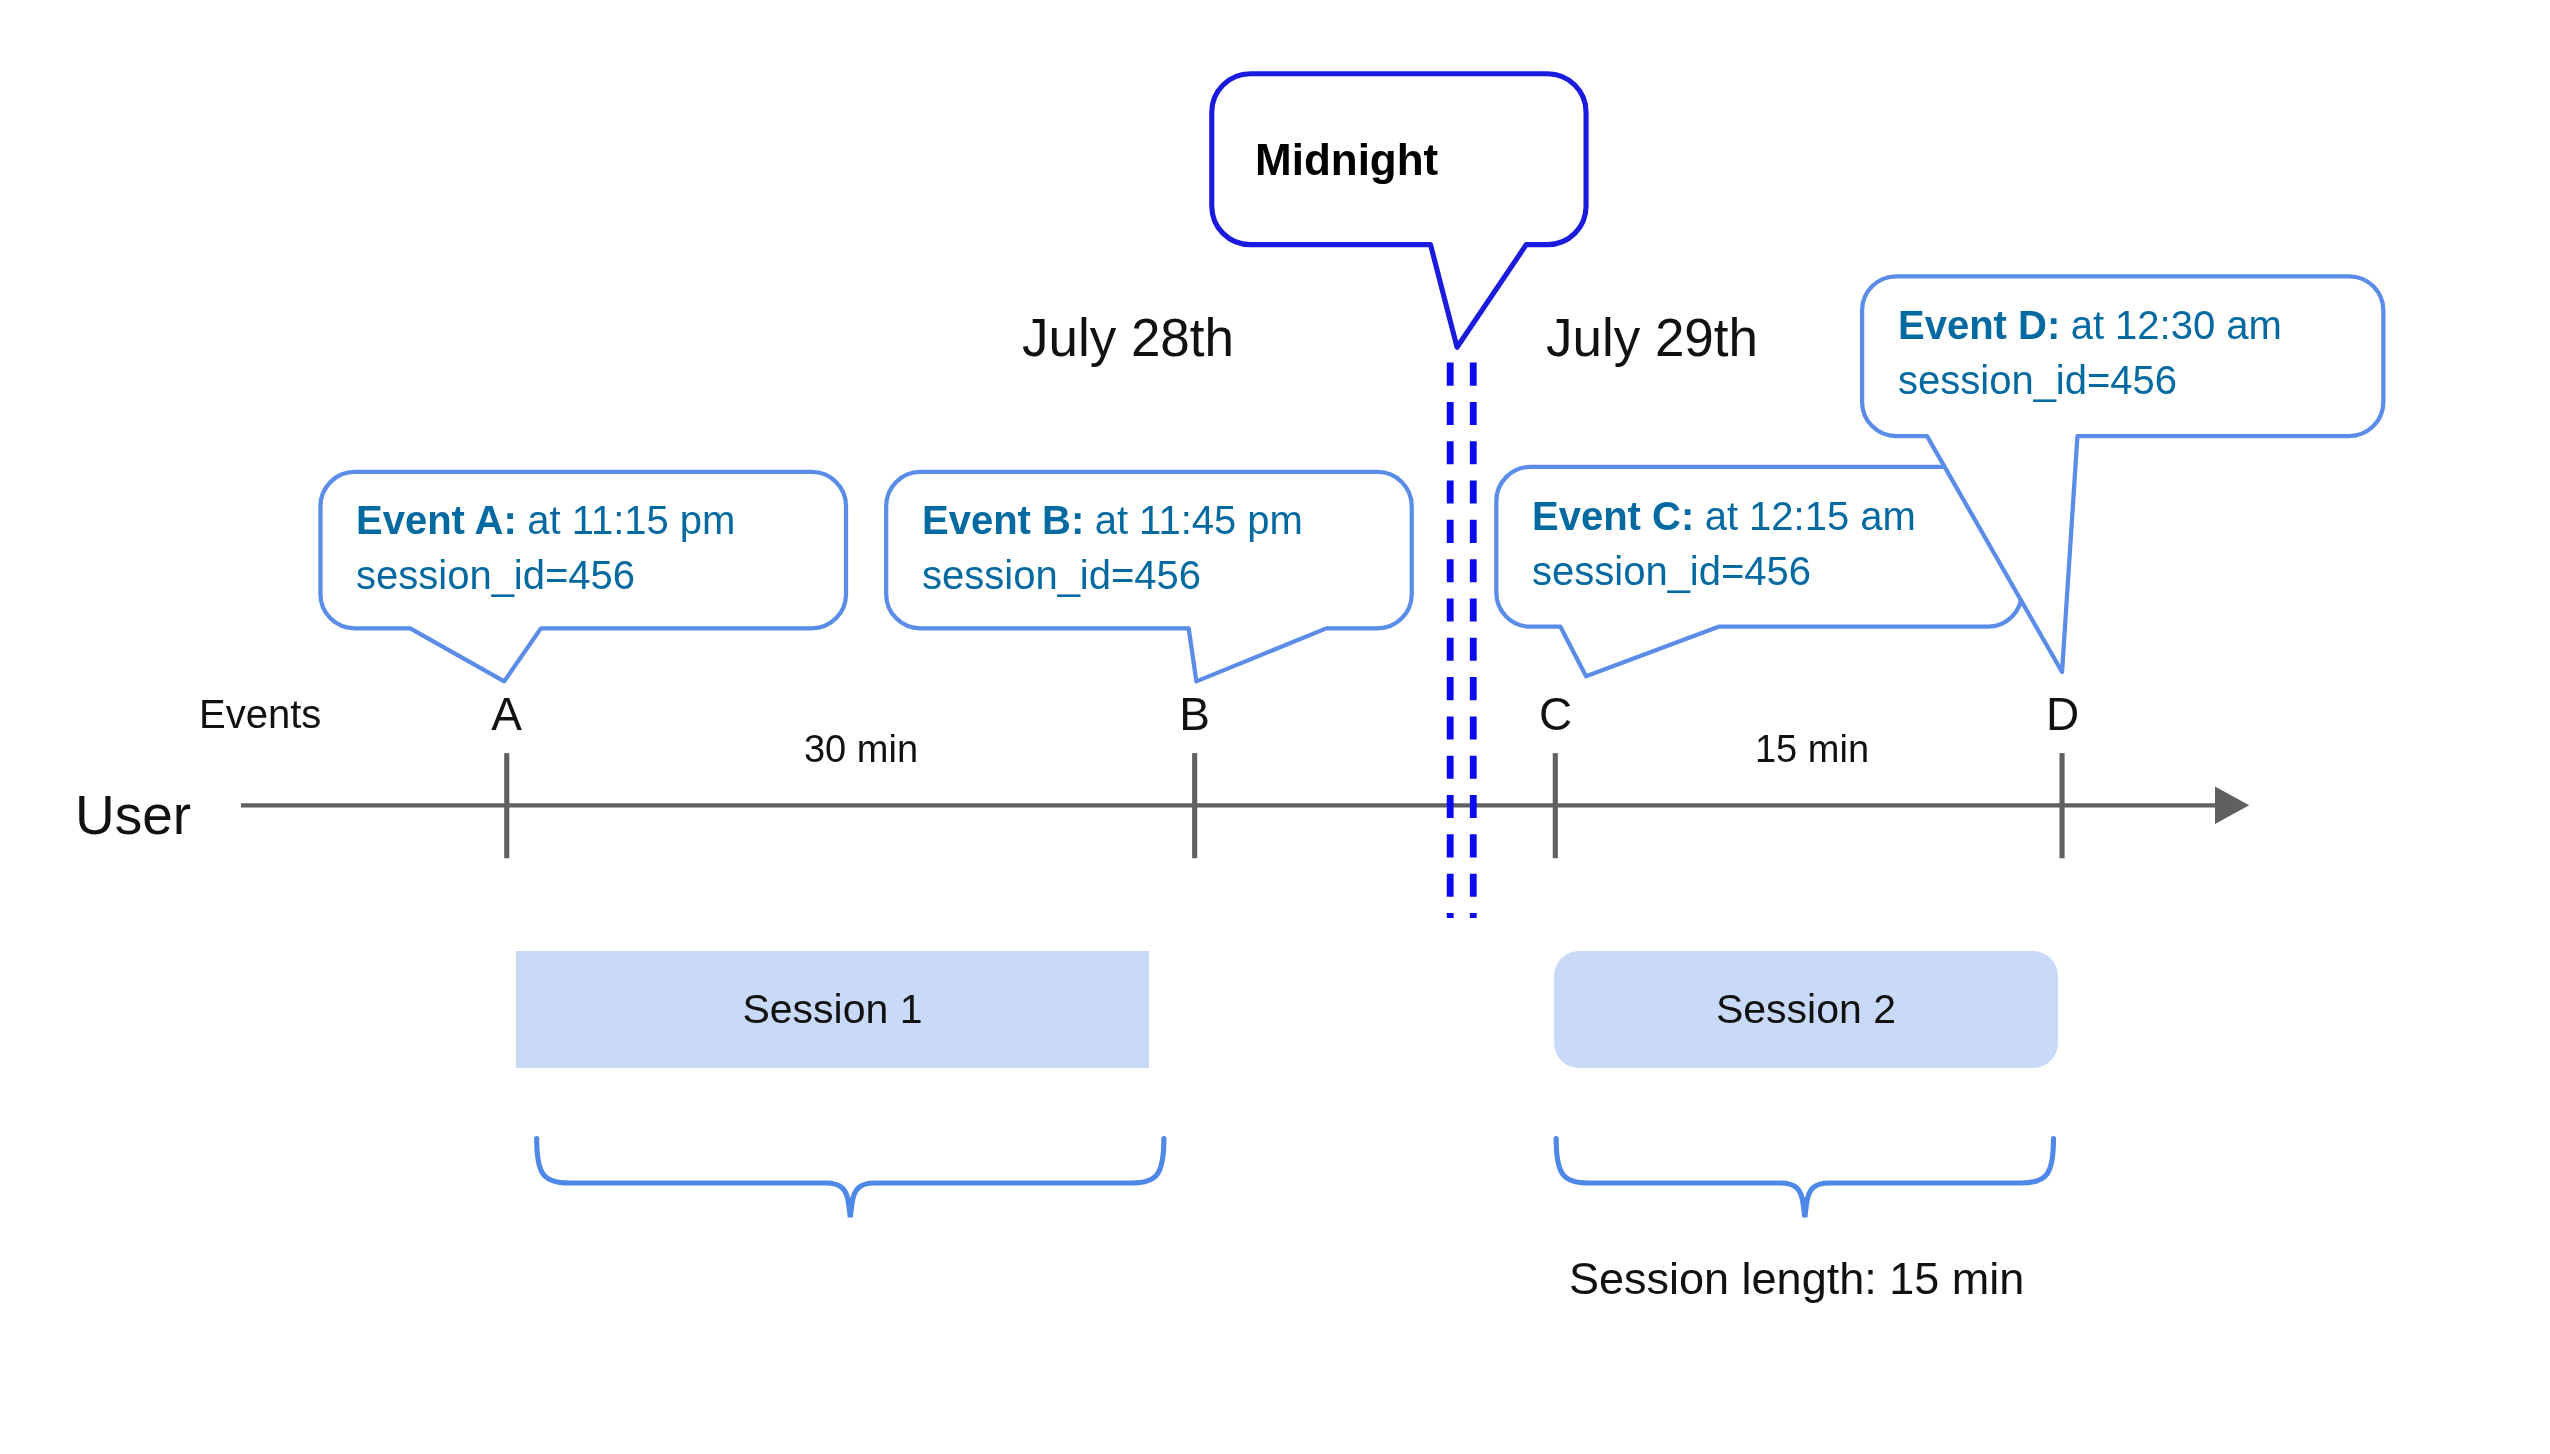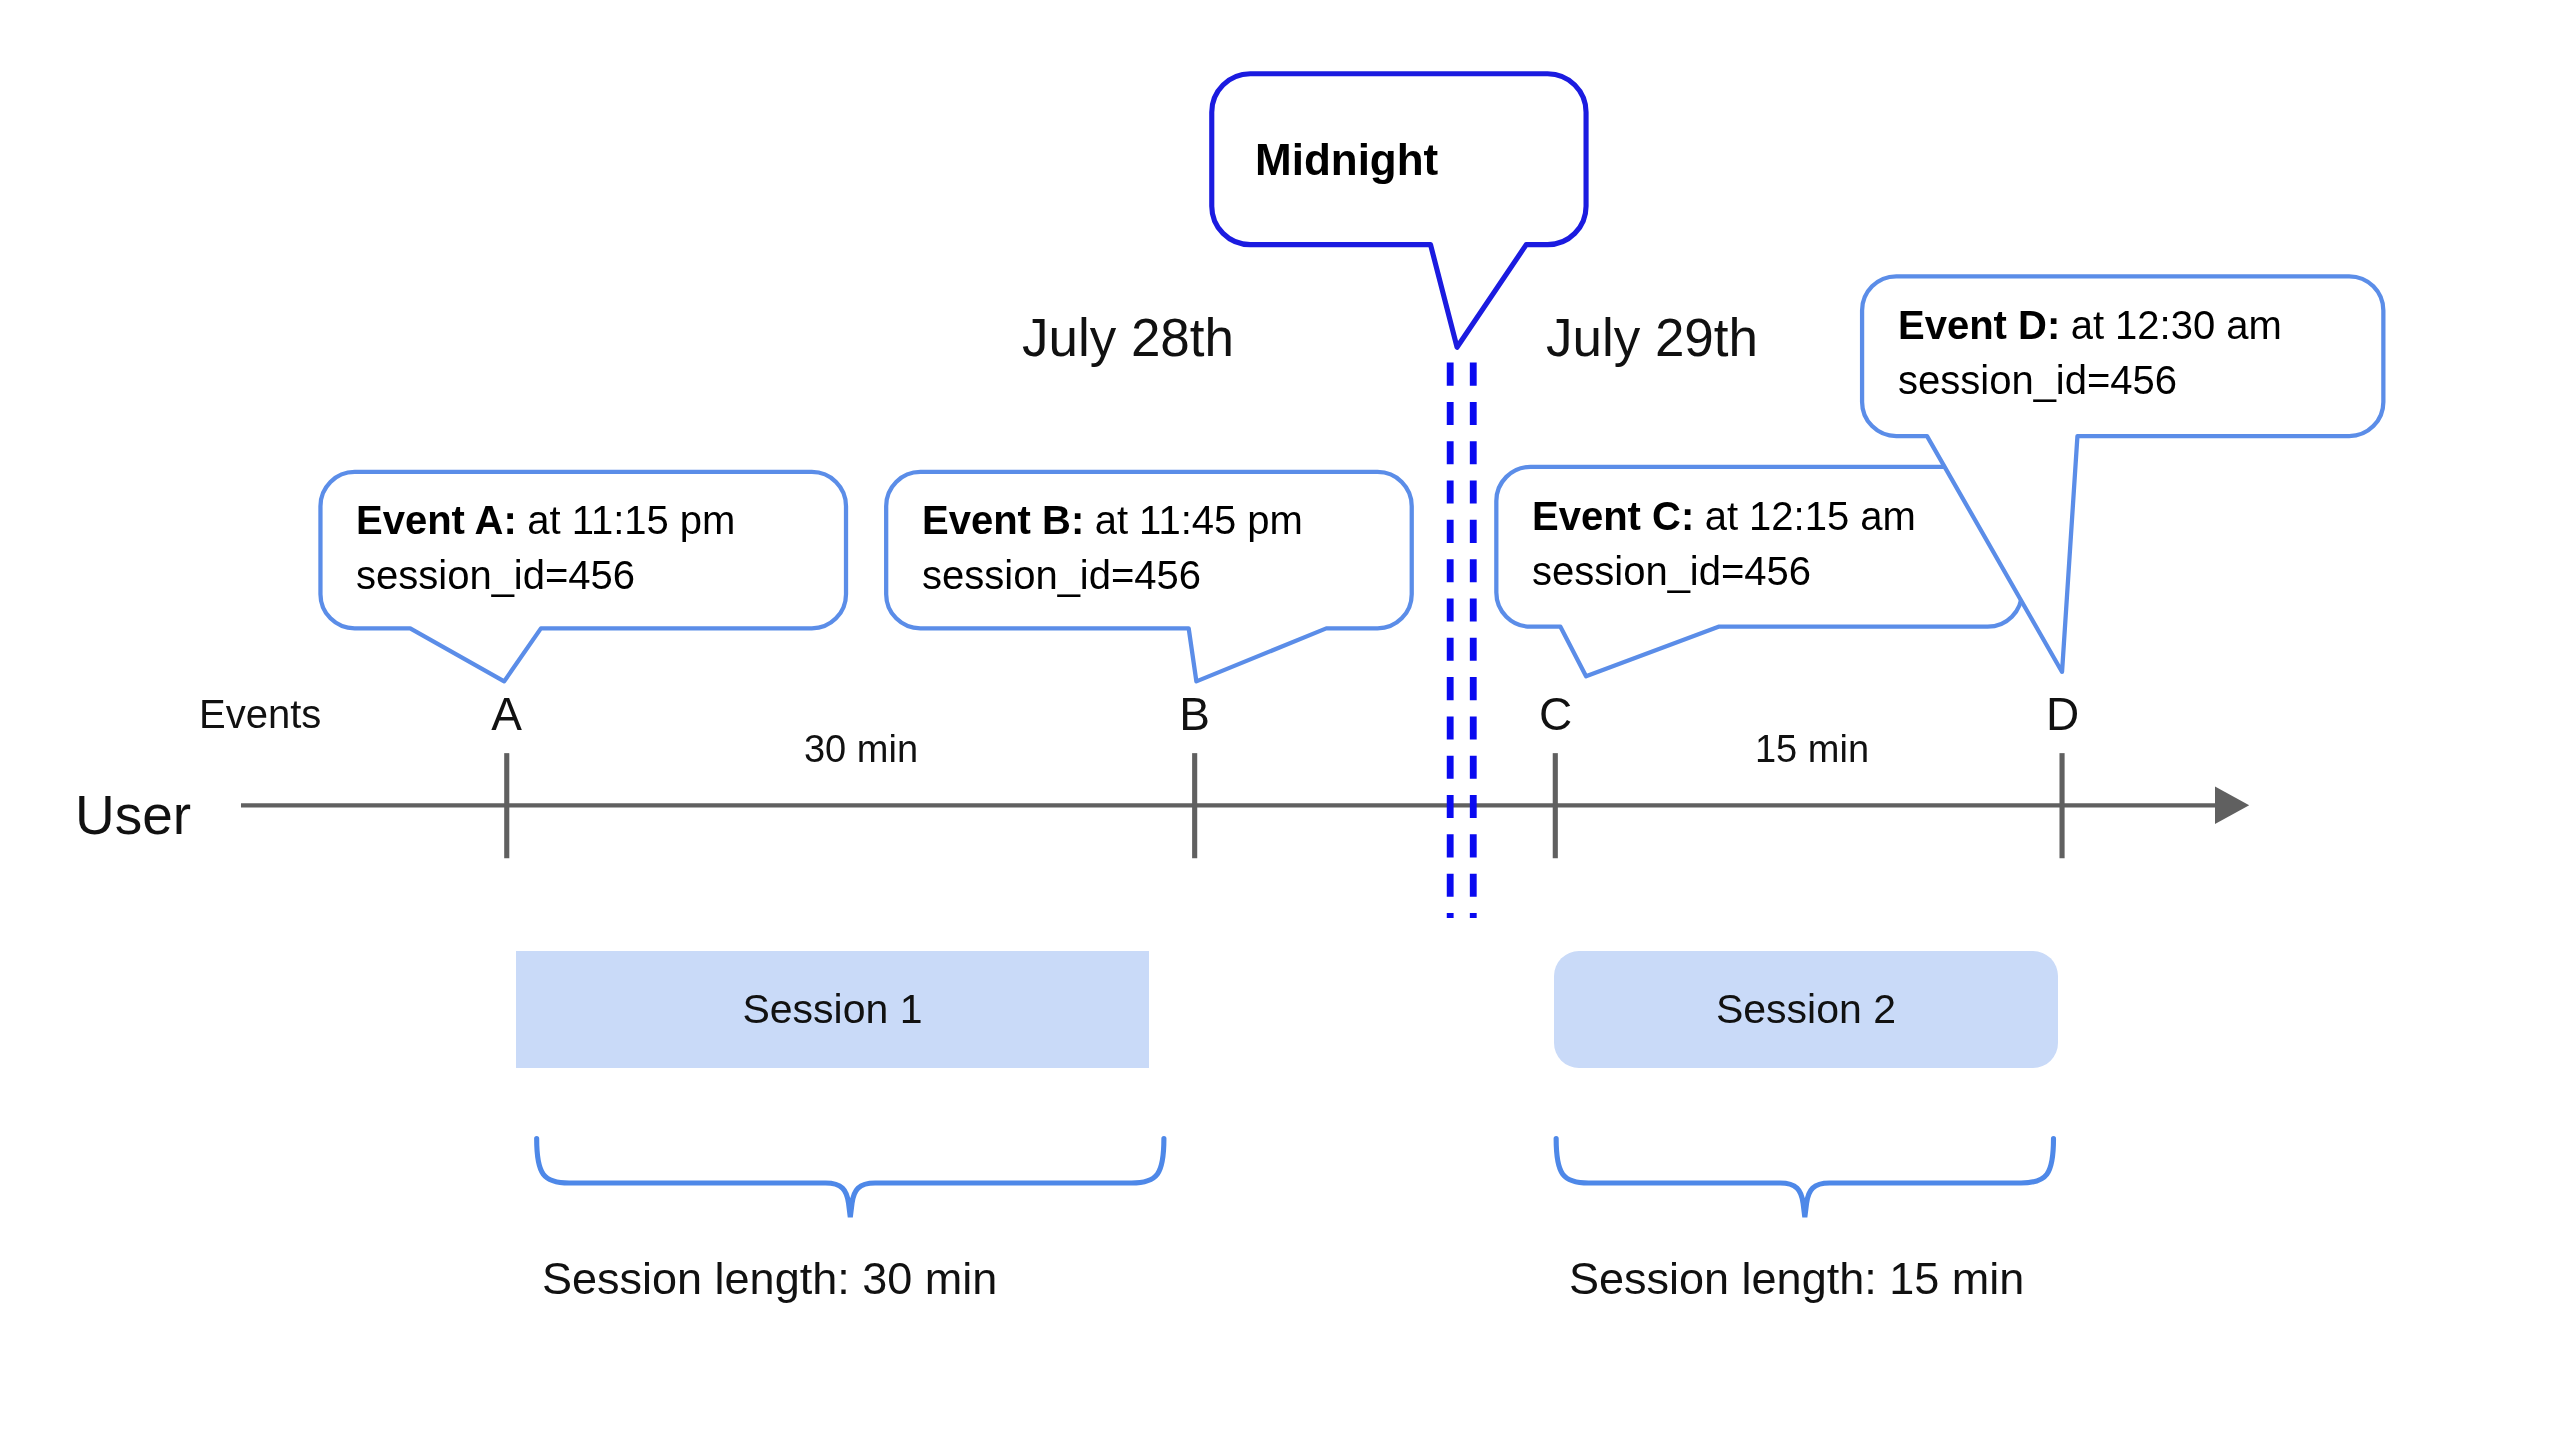--- a/index.html
+++ b/index.html
@@ -12,21 +12,21 @@
     overflow:hidden;
   }
   #lineart{position:absolute;left:0;top:0;width:2550px;height:1455px;}
   .abs{position:absolute;}
   .center{text-align:center;}
   .date-label{font-size:53px;line-height:60px;color:#111;}
   .axis-label{font-size:40px;line-height:51px;color:#111;}
   .letter{font-size:46px;line-height:51px;color:#111;text-align:center;width:77px;}
   .user-label{font-size:55px;line-height:60px;color:#111;}
   .gap-label{font-size:38px;line-height:43px;color:#111;text-align:center;width:256px;}
-  .bubble-text{font-size:40px;line-height:55px;color:#000000;white-space:nowrap;}
+  .bubble-text{font-size:40px;line-height:55px;color:#0369a1;white-space:nowrap;}
   .bubble-text b{font-weight:bold;}
   .evt-time{margin-left:0.26em;}
   .midnight-text{
     font-size:44px;font-weight:bold;color:#000;
     display:flex;align-items:center;
     height:171px;padding-left:43px;box-sizing:border-box;
   }
   .session-box{
     background:#c9daf8;
     display:flex;align-items:center;justify-content:center;
@@ -103,17 +103,16 @@
 
   <div class="abs user-label" style="left:75px;top:785px;">User</div>
 
   <div class="abs session-box" style="left:516px;top:951px;width:633px;height:117px;">
     <span>Session 1</span>
   </div>
   <div class="abs session-box" style="left:1554px;top:951px;width:504px;height:117px;border-radius:25px;">
     <span>Session 2</span>
   </div>
 
-  <div class="abs length-label" style="left:542px;top:1253px;">Session length: 30 min</div>
   <div class="abs length-label" style="left:1569px;top:1253px;">Session length: 15 min</div>
 
 </div>
 
 
 </body></html>

